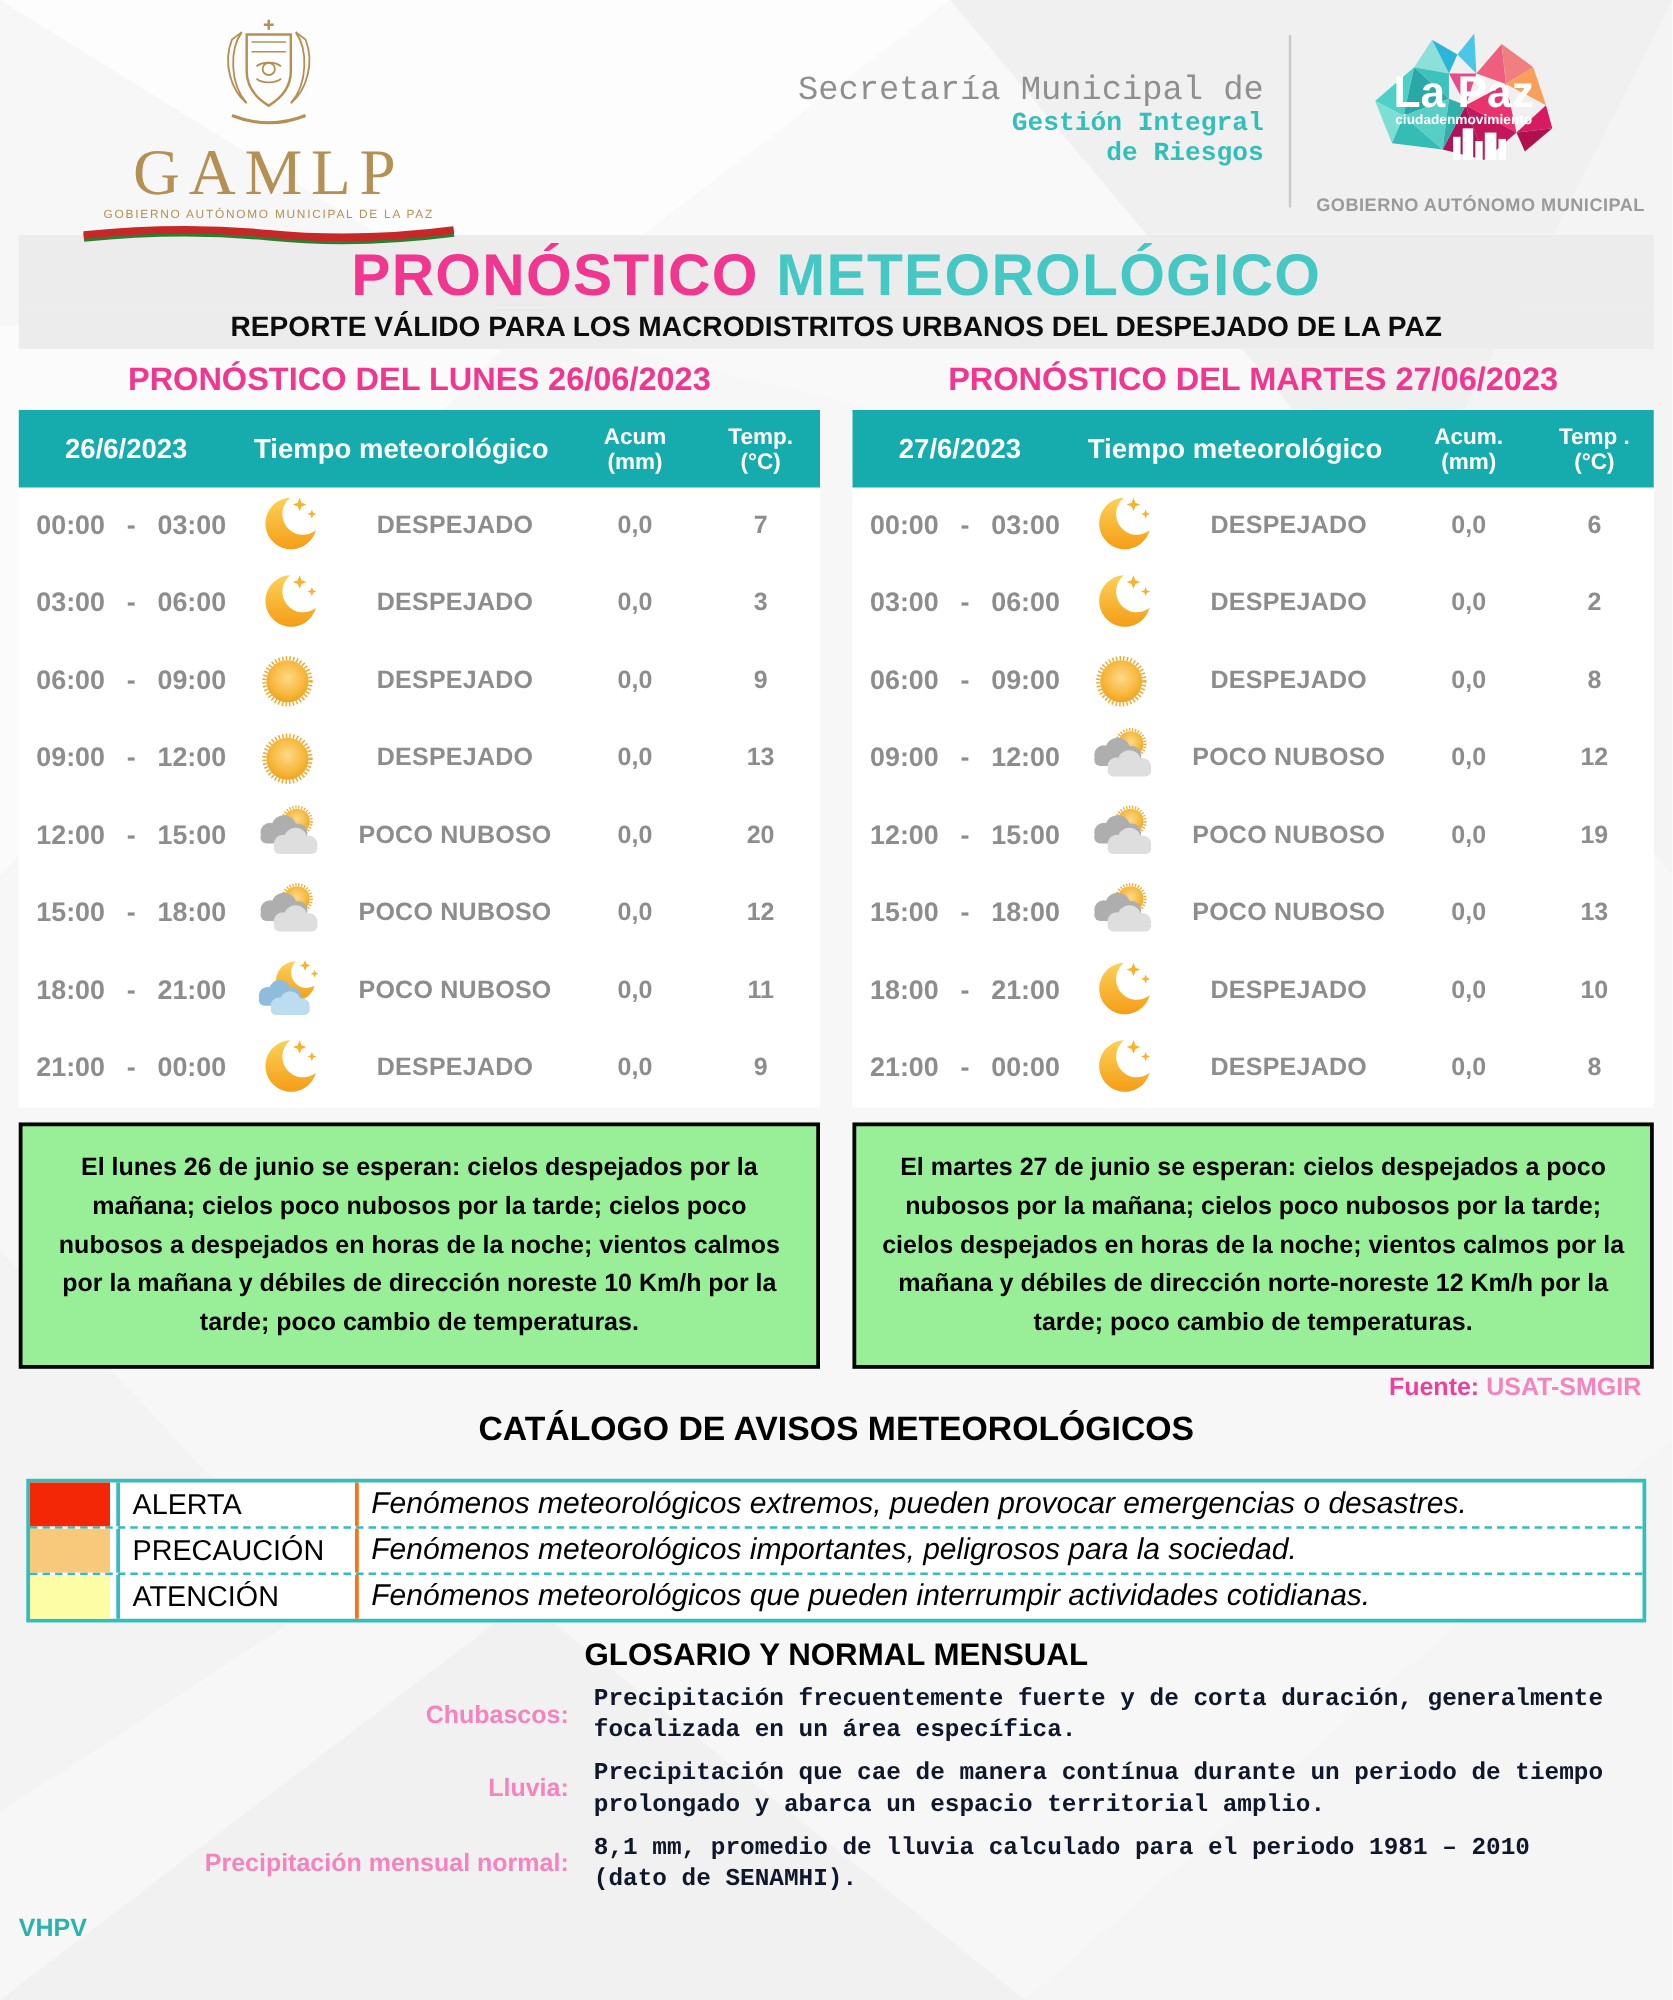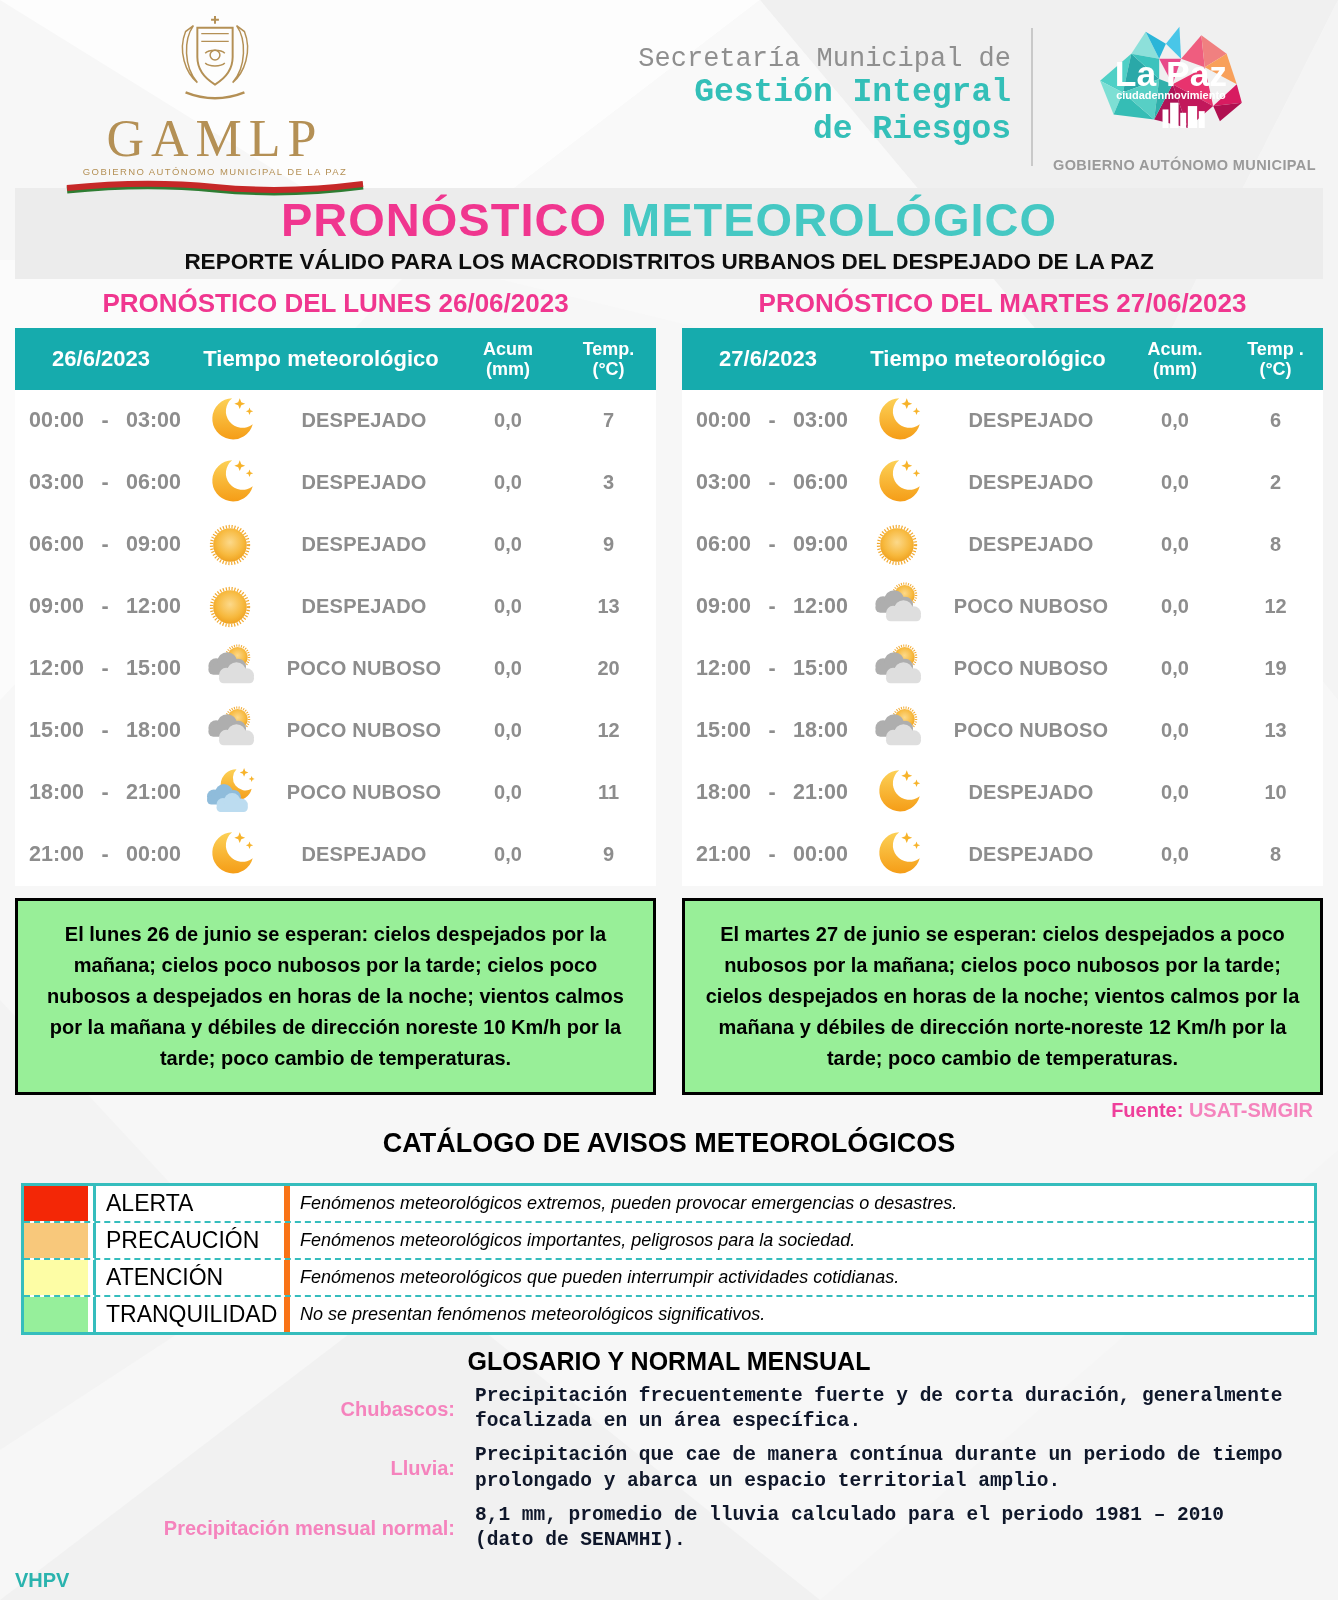--- a/index.html
+++ b/index.html
@@ -10,21 +10,21 @@
   
   .hdr{display:flex;justify-content:space-between;align-items:flex-start;padding:6px 30px 0 45px;height:182px;}
   .crest-wrap{width:310px;text-align:center;}
   .crest-svg{width:118px;height:102px;display:block;margin:4px auto 0;}
   .gamlp{font-family:"Liberation Serif",serif;font-size:52px;color:#b49055;letter-spacing:7px;line-height:1.02;}
   .gamlp-cap{font-size:9.5px;color:#b49055;letter-spacing:1.4px;margin-top:1px;white-space:nowrap;}
   .ribbon-svg{width:300px;height:16px;display:block;margin:3px auto 0;}
   .hdr-right{display:flex;align-items:center;gap:20px;margin-top:14px;}
   .secretaria{text-align:right;line-height:1.12;font-family:Liberation Mono, monospace;}
   .sec1{color:#8f8f8f;font-size:27px;}
-  .sec2{color:#33bfb8;font-size:33px;font-weight:bold;}
+  .sec2{color:#33bfb8;font-size:21px;font-weight:bold;}
   .hdr-divider{width:2px;height:138px;background:#c9c9c9;}
   .lapaz{width:240px;text-align:center;}
   .lapaz-svg{width:215px;height:135px;display:block;margin:0 auto;}
   .lapaz-cap{color:#9a9a9a;font-weight:bold;font-size:14.5px;letter-spacing:.4px;margin-top:2px;white-space:nowrap;}
 
   
   .title-band{background:#ececec;text-align:center;padding:6px 0 0;font-size:47px;font-weight:bold;letter-spacing:1px;line-height:1.1;}
   .title-pink{color:#f0368f;}
   .title-teal{color:#45c8c3;}
   .subtitle{text-align:center;font-weight:bold;font-size:22.5px;color:#0d0d0d;padding:3px 0 4px;background:#ececec;}
@@ -50,21 +50,21 @@
   .fuente{text-align:right;font-weight:bold;font-size:20px;color:#ef3f9b;padding:4px 10px 2px;}
   .fuente .val{color:#f583bd;}
 
   
   .cat-title{text-align:center;font-weight:bold;font-size:27px;margin:4px 0 24px;color:#000;}
   .cat-table{border:3px solid #35bdbd;margin:0 6px;background:#ffffff;}
   .cat-row{display:grid;grid-template-columns:64px 196px 1fr;border-bottom:2px dashed #35bdbd;height:35px;align-items:stretch;}
   .cat-row:last-child{border-bottom:none;}
   .cat-swatch{height:100%;}
   .cat-label{border-left:3px solid #35bdbd;margin-left:5px;padding-left:10px;display:flex;align-items:center;font-size:23px;color:#000;}
-  .cat-desc{border-left:6px solid #f97316;padding-left:10px;font-style:italic;font-size:18px;color:#000;display:flex;align-items:center;}
+  .cat-desc{border-left:3px solid #f97316;padding-left:10px;font-style:italic;font-size:24px;color:#000;display:flex;align-items:center;}
 
   
   .glos-title{text-align:center;font-weight:bold;font-size:25px;margin:12px 0 8px;color:#000;}
   .glos-row{display:grid;grid-template-columns:440px 1fr;column-gap:20px;align-items:center;margin-bottom:9px;}
   .glos-term{color:#f583bd;font-weight:bold;font-size:20px;text-align:right;line-height:1.35;}
   .glos-def{font-weight:bold;font-size:19.5px;color:#0f172a;line-height:1.3;padding-right:30px;font-family:Liberation Mono, monospace;}
   .vhpv{color:#2ab3ae;font-weight:bold;font-size:20px;padding:6px 0 0 0;}
 </style>
 </head>
 <body>
@@ -737,25 +737,20 @@
         <div class="cat-row">
        <span class="cat-swatch" style="background:#f8c87b"></span>
        <span class="cat-label">PRECAUCIÓN</span>
        <span class="cat-desc">Fenómenos meteorológicos importantes, peligrosos para la sociedad.</span>
      </div>
         <div class="cat-row">
        <span class="cat-swatch" style="background:#fdfda5"></span>
        <span class="cat-label">ATENCIÓN</span>
        <span class="cat-desc">Fenómenos meteorológicos que pueden interrumpir actividades cotidianas.</span>
      </div>
-        <div class="cat-row">
-       <span class="cat-swatch" style="background:#96ef9b"></span>
-       <span class="cat-label">TRANQUILIDAD</span>
-       <span class="cat-desc">No se presentan fenómenos meteorológicos significativos.</span>
-     </div>
       </div>
 
     <div class="glos-title">GLOSARIO Y NORMAL MENSUAL</div>
     <div class="glossary">
         <div class="glos-row">
        <span class="glos-term">Chubascos:</span>
        <span class="glos-def">Precipitación frecuentemente fuerte y de corta duración, generalmente focalizada en un área específica.</span>
      </div>
         <div class="glos-row">
        <span class="glos-term">Lluvia:</span>

